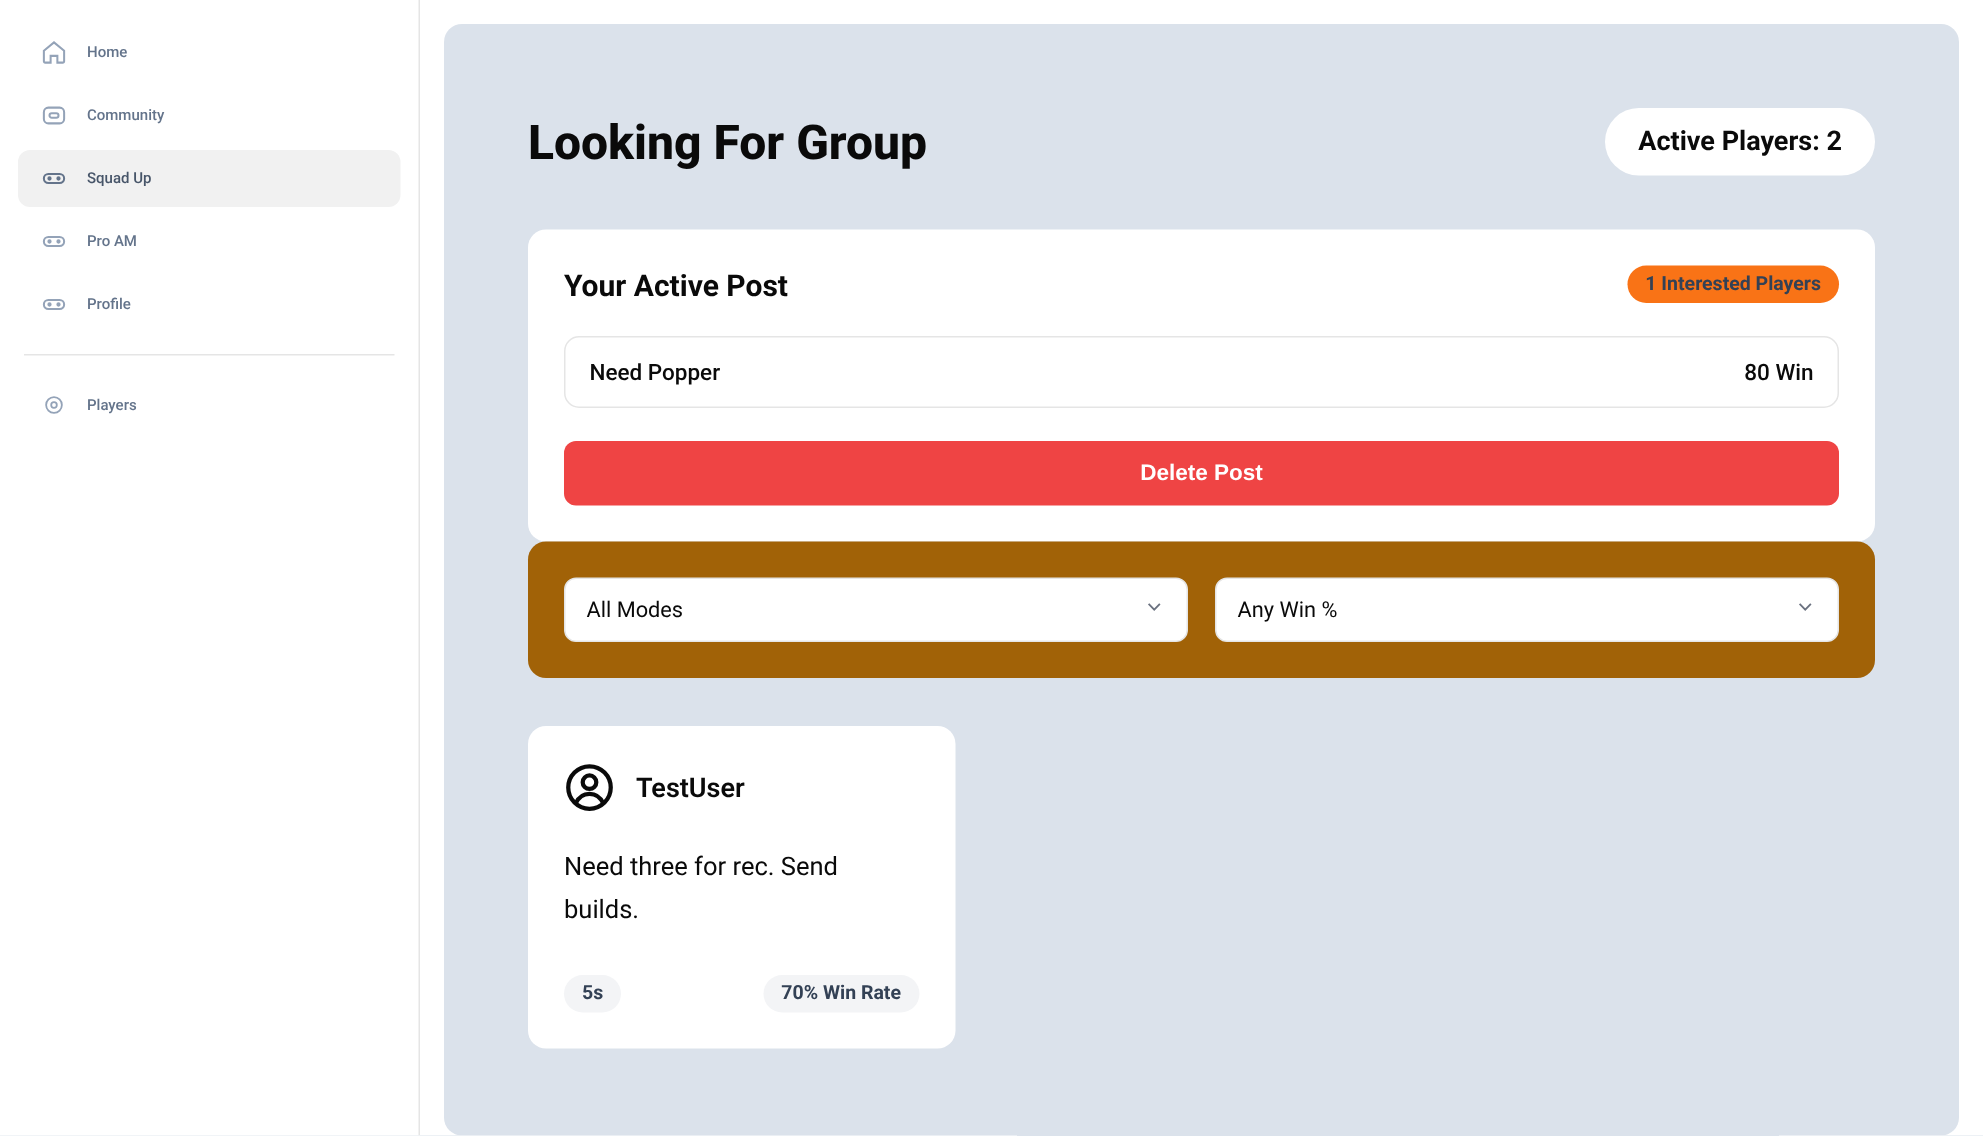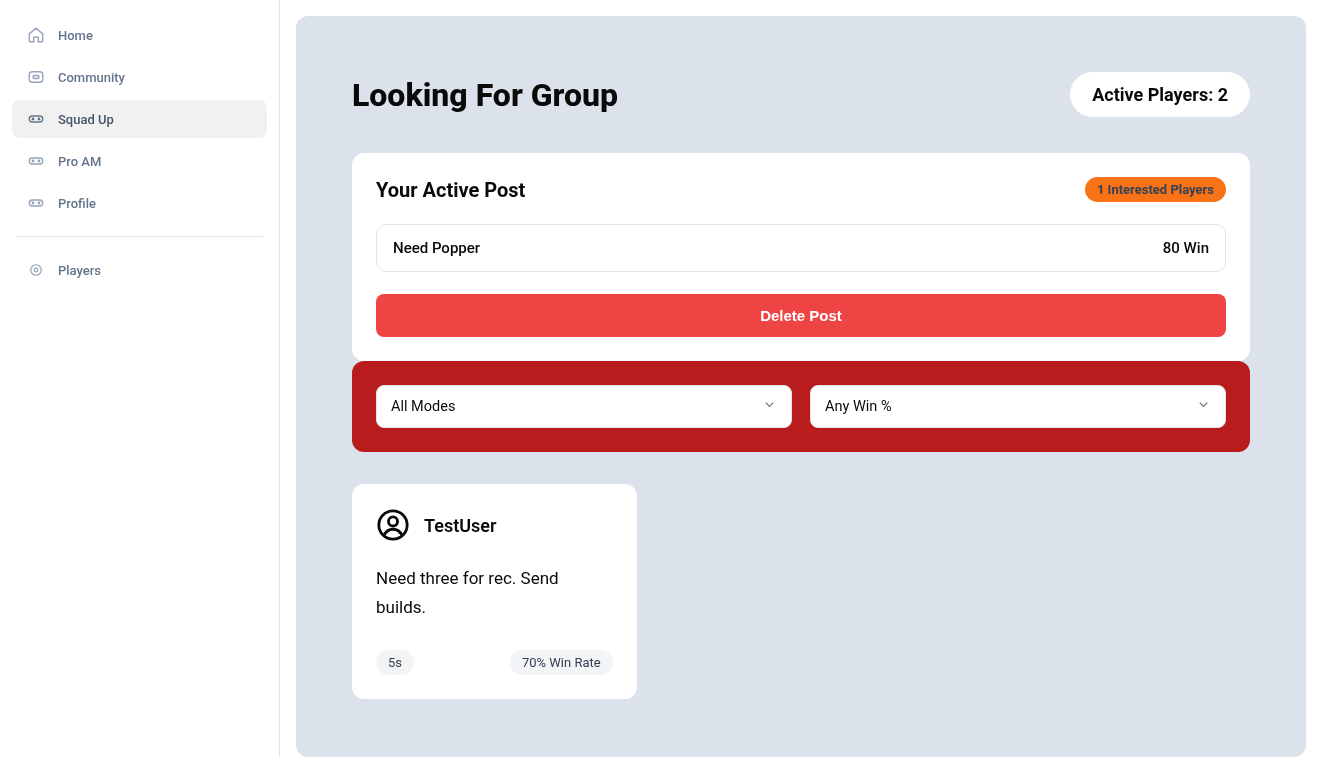--- a/index.html
+++ b/index.html
@@ -32,21 +32,21 @@
       margin: 14px 4px;
     }
     .sidebar-item {
       display: flex;
       align-items: center;
       gap: 12px;
       padding: 9px 14px;
       border-radius: 8px;
       cursor: pointer;
       color: #64748b;
-      font-size: 13px;
+      font-size: 10px;
       font-weight: 500;
     }
     .sidebar-item.active {
       background: #f1f1f1;
       color: #475569;
     }
     .sidebar-item .icon {
       width: 20px;
       height: 20px;
       display: flex;
@@ -127,21 +127,21 @@
       background: #ef4444;
       color: #fff;
       border: none;
       border-radius: 8px;
       padding: 13px;
       font-size: 15px;
       font-weight: 600;
       cursor: pointer;
     }
     .filters-card {
-      background: #b91c1c;
+      background: #a16207;
       border-radius: 12px;
       padding: 24px;
       display: flex;
       gap: 18px;
       margin-bottom: 32px;
     }
     .select-wrap {
       flex: 1;
       position: relative;
     }
@@ -194,21 +194,21 @@
     .post-footer {
       display: flex;
       justify-content: space-between;
       align-items: center;
     }
     .chip {
       background: #f3f4f6;
       border-radius: 14px;
       padding: 5px 12px;
       font-size: 13px;
-      font-weight: 400;
+      font-weight: 700;
       color: #334155;
     }
   </style>
 </head>
 <body>
 
 <aside class="sidebar">
   <div class="sidebar-section">
     <div class="sidebar-item">
       <span class="icon">

